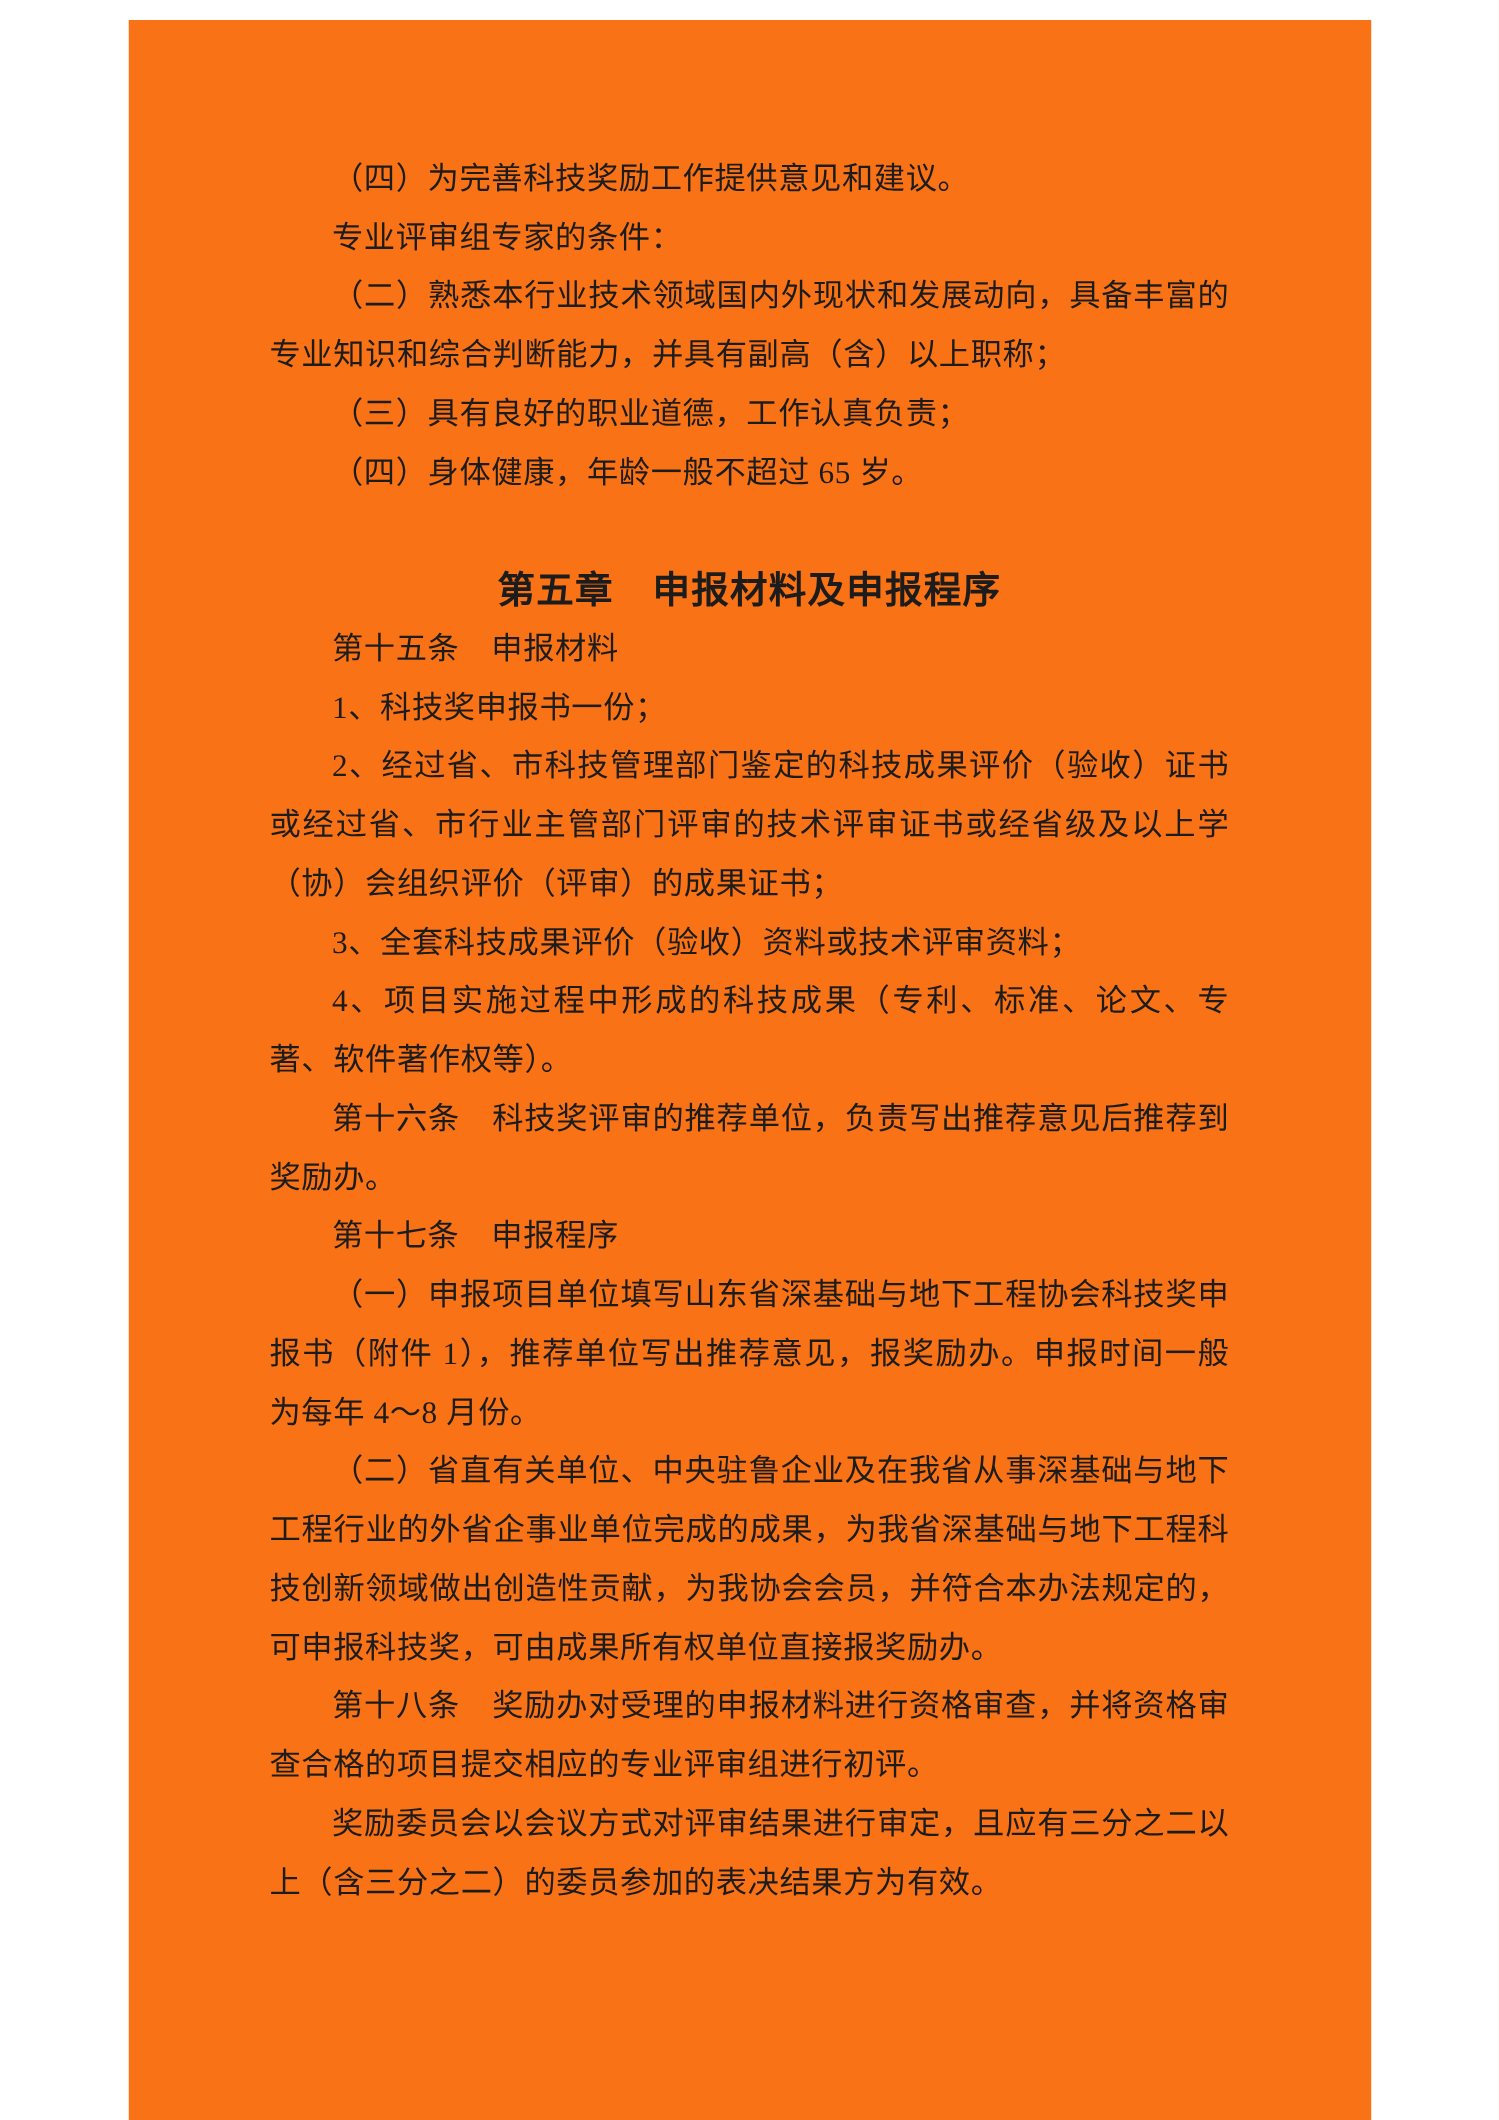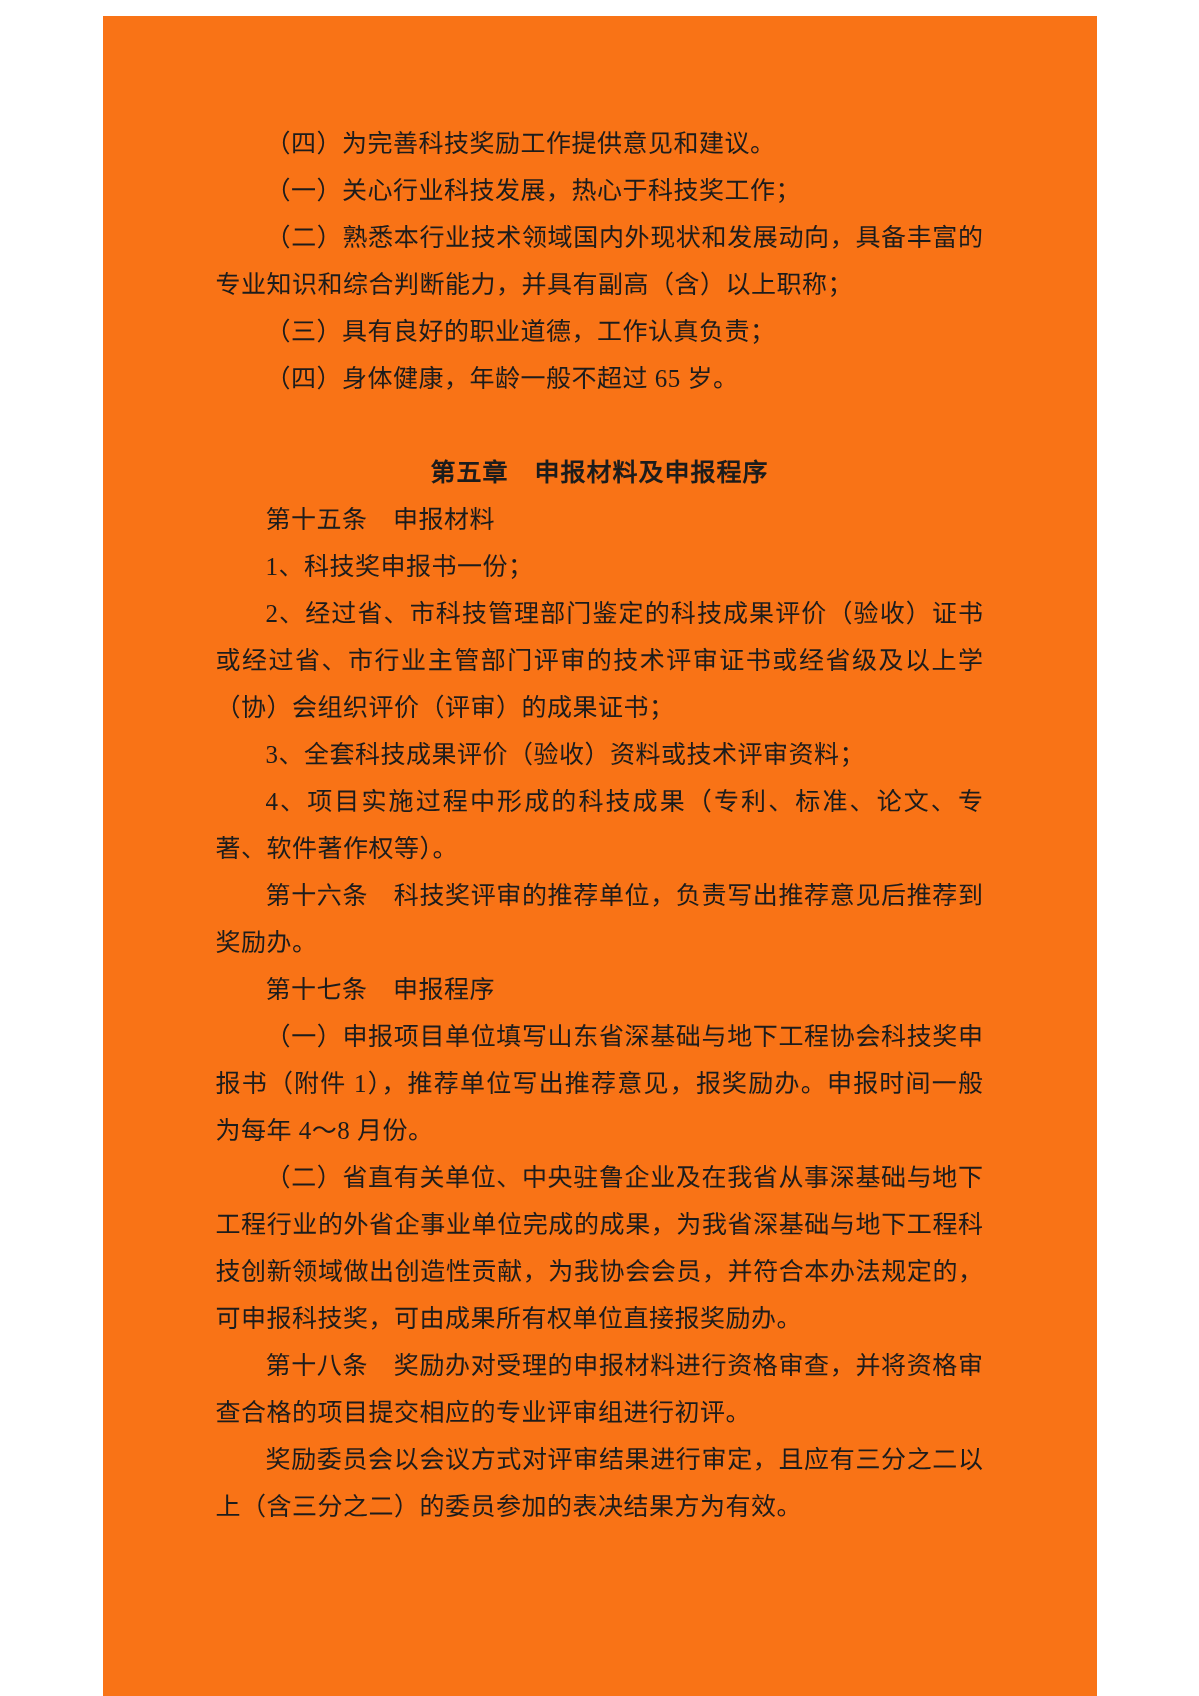--- a/index.html
+++ b/index.html
@@ -32,35 +32,35 @@
     font-weight: 400;
     letter-spacing: 0.5px;
   }
   .para .lead {
     font-family: "Liberation Sans", "DejaVu Sans", sans-serif;
     font-weight: 400;
   }
   .chapter {
     margin: 47px 0 0 0;
     font-family: "Liberation Sans", "DejaVu Sans", sans-serif;
-    font-size: 25px;
+    font-size: 30px;
     line-height: 47px;
     text-align: center;
     text-indent: 0;
     font-weight: 700;
     letter-spacing: 1px;
   }
 </style>
 </head>
 <body>
 
 <main class="page">
   <section class="content" id="doc">
       <p class="para"><span>（四）为完善科技奖励工作提供意见和建议。</span></p>
-      <p class="para"><span>（一）关心行业科技发展，热心于科技奖工作；</span></p>
+      <p class="para"><span>专业评审组专家的条件：</span></p>
       <p class="para"><span>（二）熟悉本行业技术领域国内外现状和发展动向，具备丰富的专业知识和综合判断能力，并具有副高（含）以上职称；</span></p>
       <p class="para"><span>（三）具有良好的职业道德，工作认真负责；</span></p>
       <p class="para"><span>（四）身体健康，年龄一般不超过 65 岁。</span></p>
       <h2 class="chapter"><span>第五章　申报材料及申报程序</span></h2>
       <p class="para"><span class="lead">第十五条</span><span>　申报材料</span></p>
       <p class="para"><span>1、科技奖申报书一份；</span></p>
       <p class="para"><span>2、经过省、市科技管理部门鉴定的科技成果评价（验收）证书或经过省、市行业主管部门评审的技术评审证书或经省级及以上学（协）会组织评价（评审）的成果证书；</span></p>
       <p class="para"><span>3、全套科技成果评价（验收）资料或技术评审资料；</span></p>
       <p class="para"><span>4、项目实施过程中形成的科技成果（专利、标准、论文、专著、软件著作权等）。</span></p>
       <p class="para"><span class="lead">第十六条</span><span>　科技奖评审的推荐单位，负责写出推荐意见后推荐到奖励办。</span></p>

